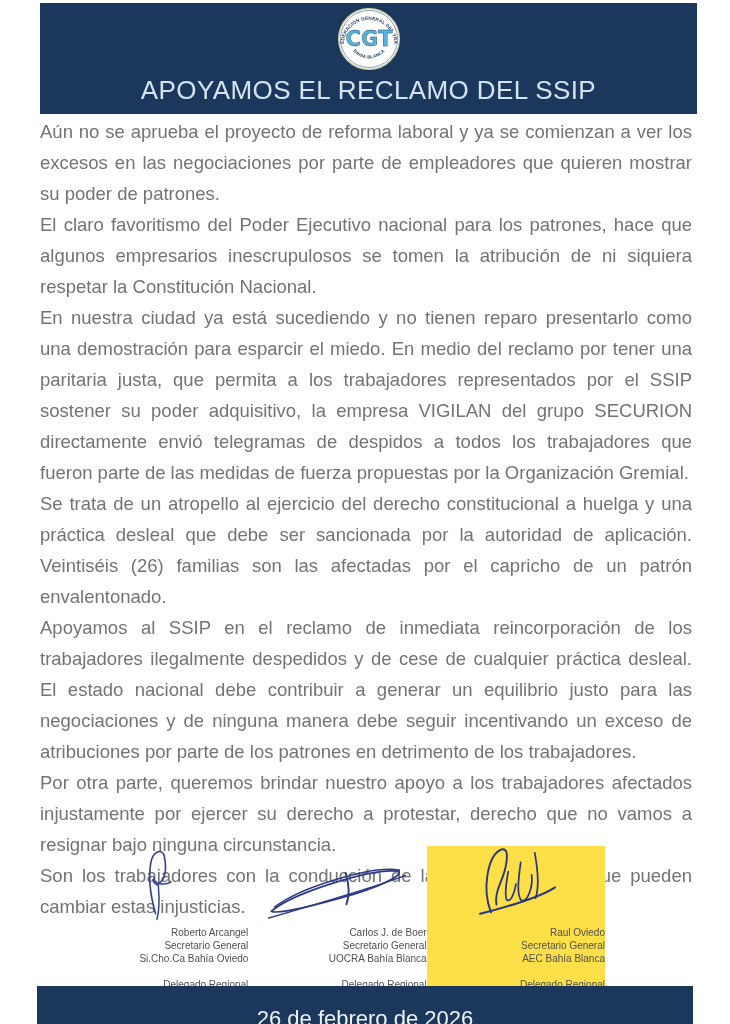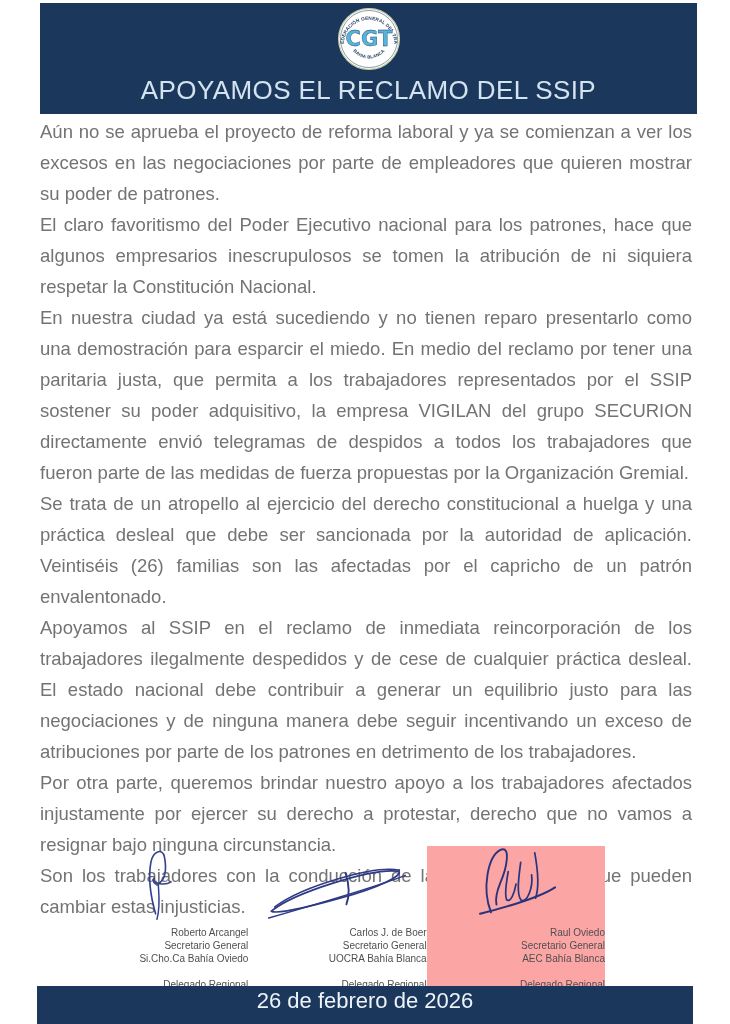--- a/index.html
+++ b/index.html
@@ -43,29 +43,29 @@
     font-size:10px;
     line-height:13px;
   }
   .sig-ink{
     height:78px;
     display:flex;align-items:flex-end;justify-content:center;
     margin-bottom:2px;
   }
   .sig-ink svg{display:block;}
   .sig-block .delegate{margin-top:13px;}
-  .sig-faintbox{background:#fca5a5;}
+  .sig-faintbox{background:#fde047;}
   .footer-bar{
     position:absolute;left:37px;top:986px;width:656px;height:38px;
     background:#1b385c;
     color:#eef3f8;
     font-size:22px;
     text-align:center;
     box-sizing:border-box;
-    padding-top:2px;
+    padding-top:20px;
   }
 </style>
 </head>
 <body>
 
 <div class="header-bar">
   <svg class="logo" viewBox="0 0 100 100">
     <circle cx="50" cy="50" r="49" fill="#ffffff" stroke="#c9cfa8" stroke-width="2"></circle>
     <circle cx="50" cy="50" r="46" fill="#ffffff" stroke="#1b385c" stroke-width="0.8"></circle>
     <defs>

